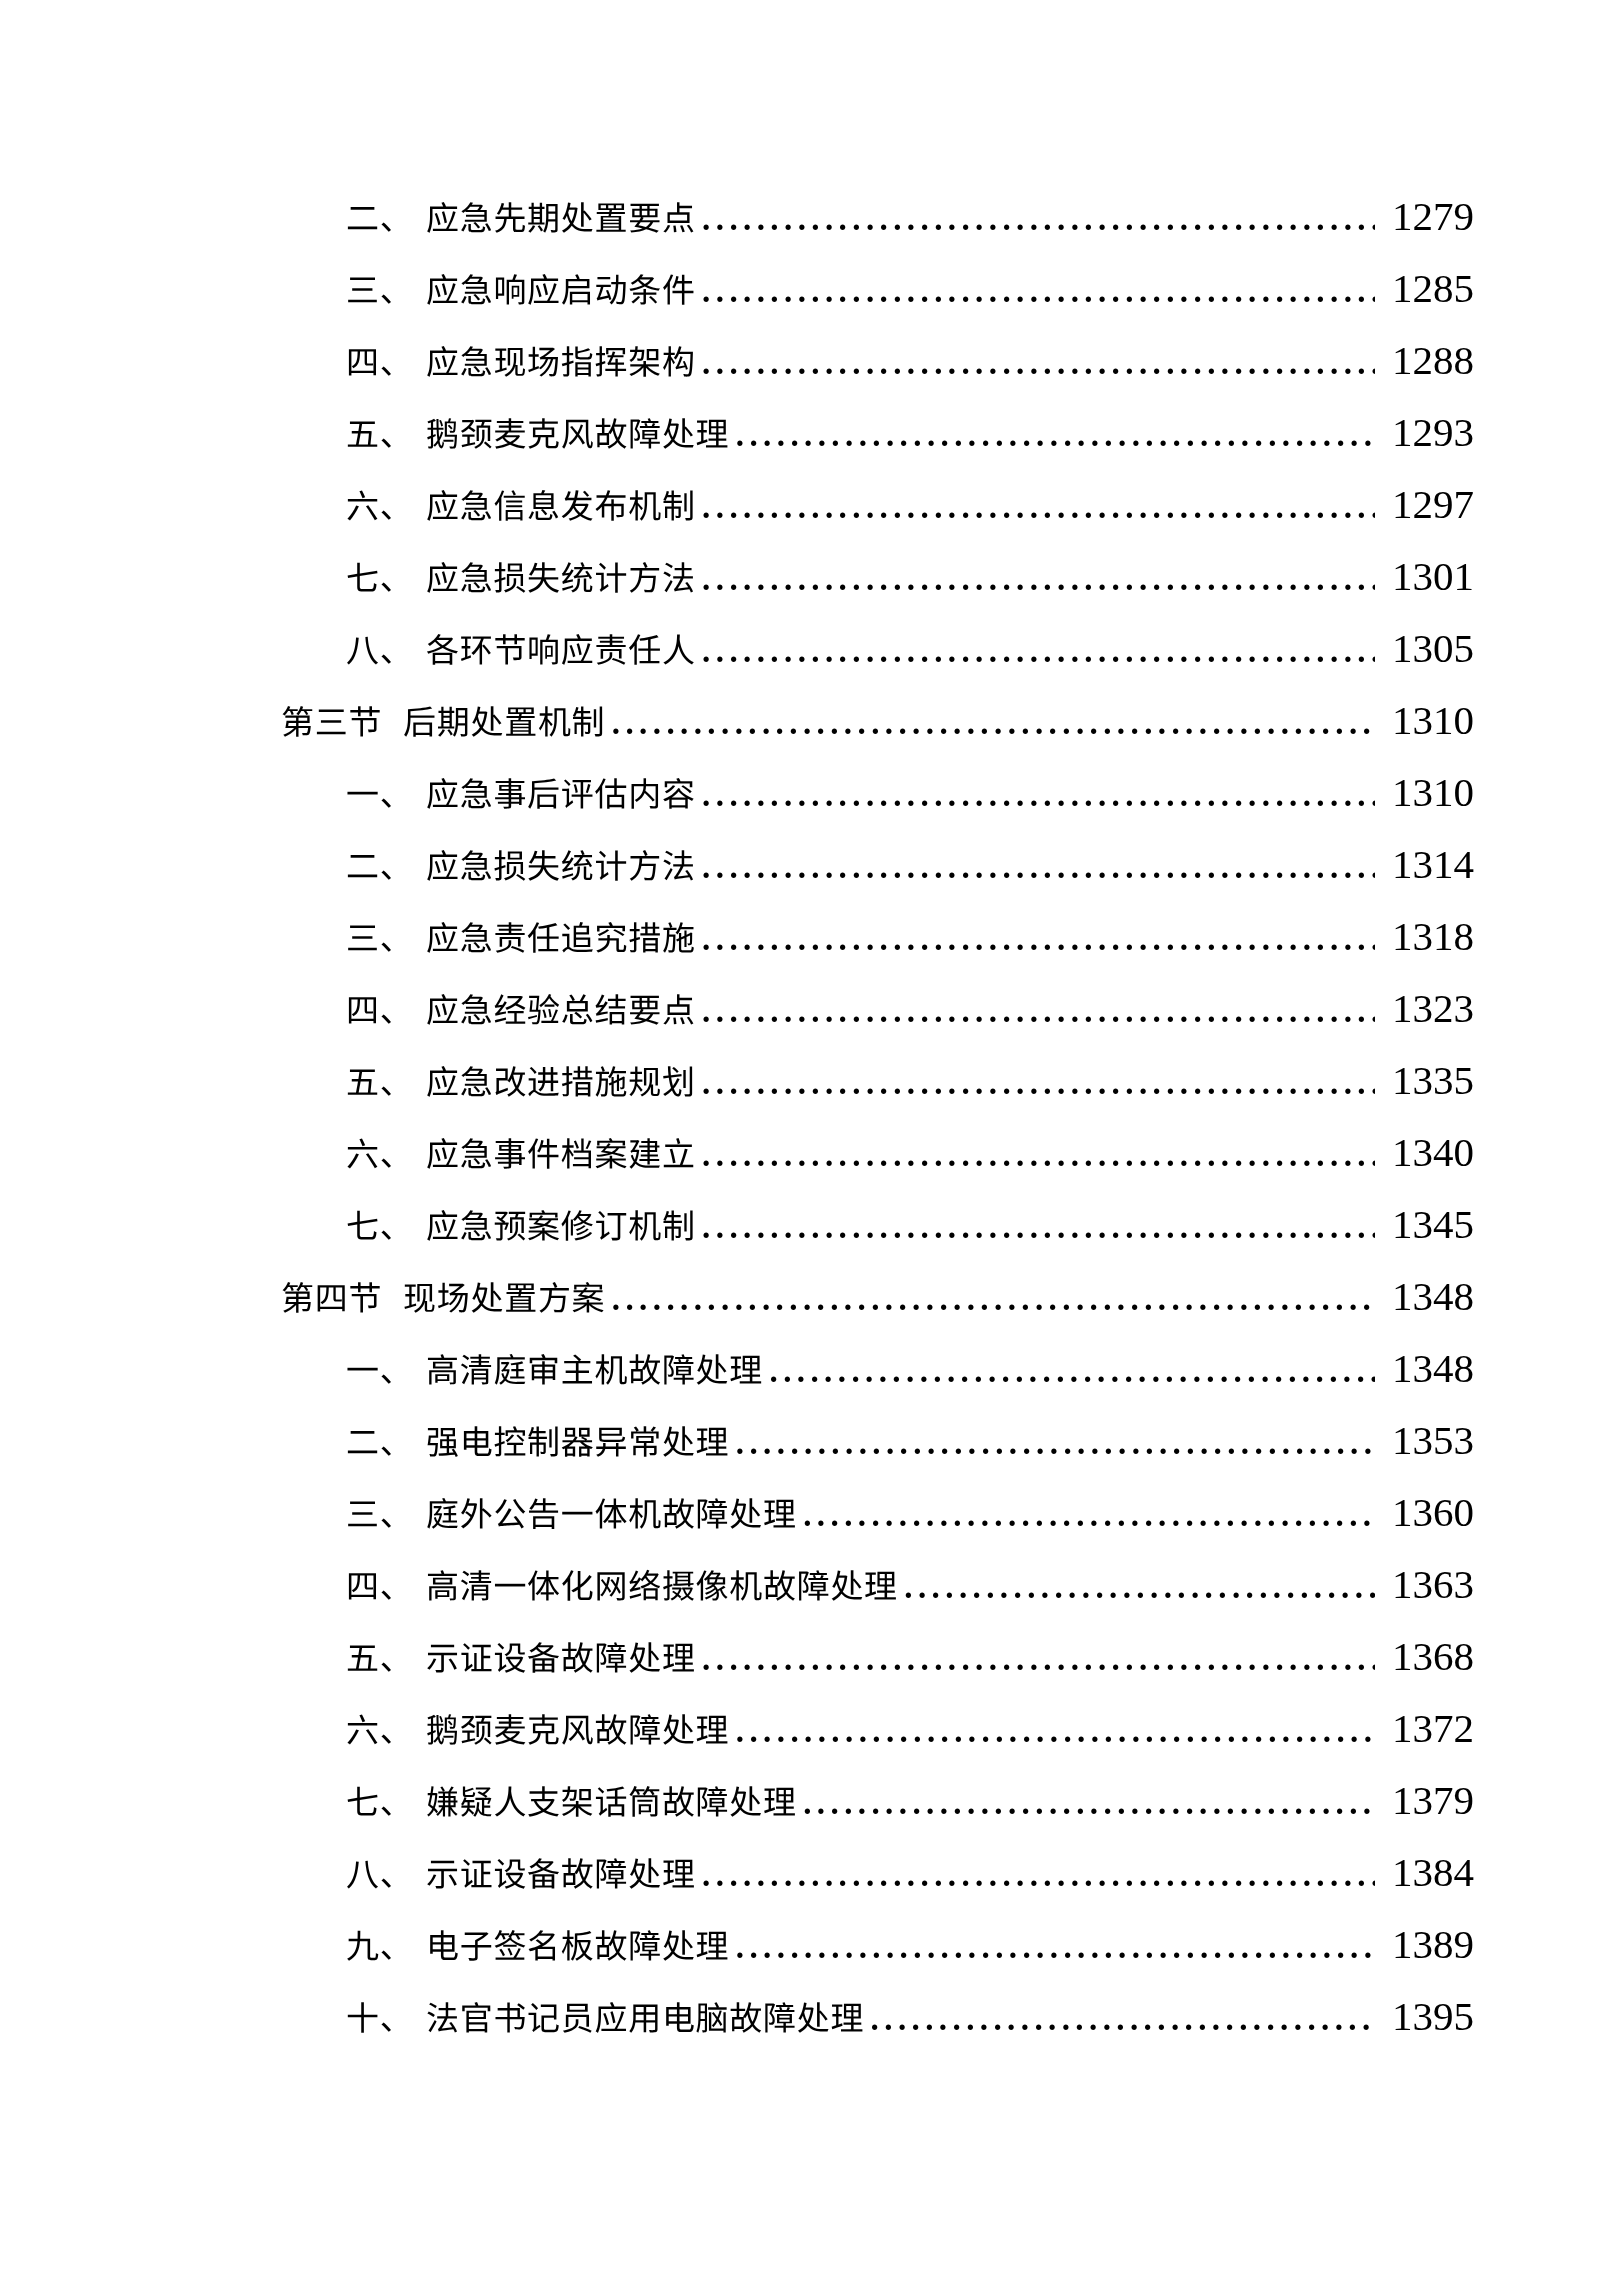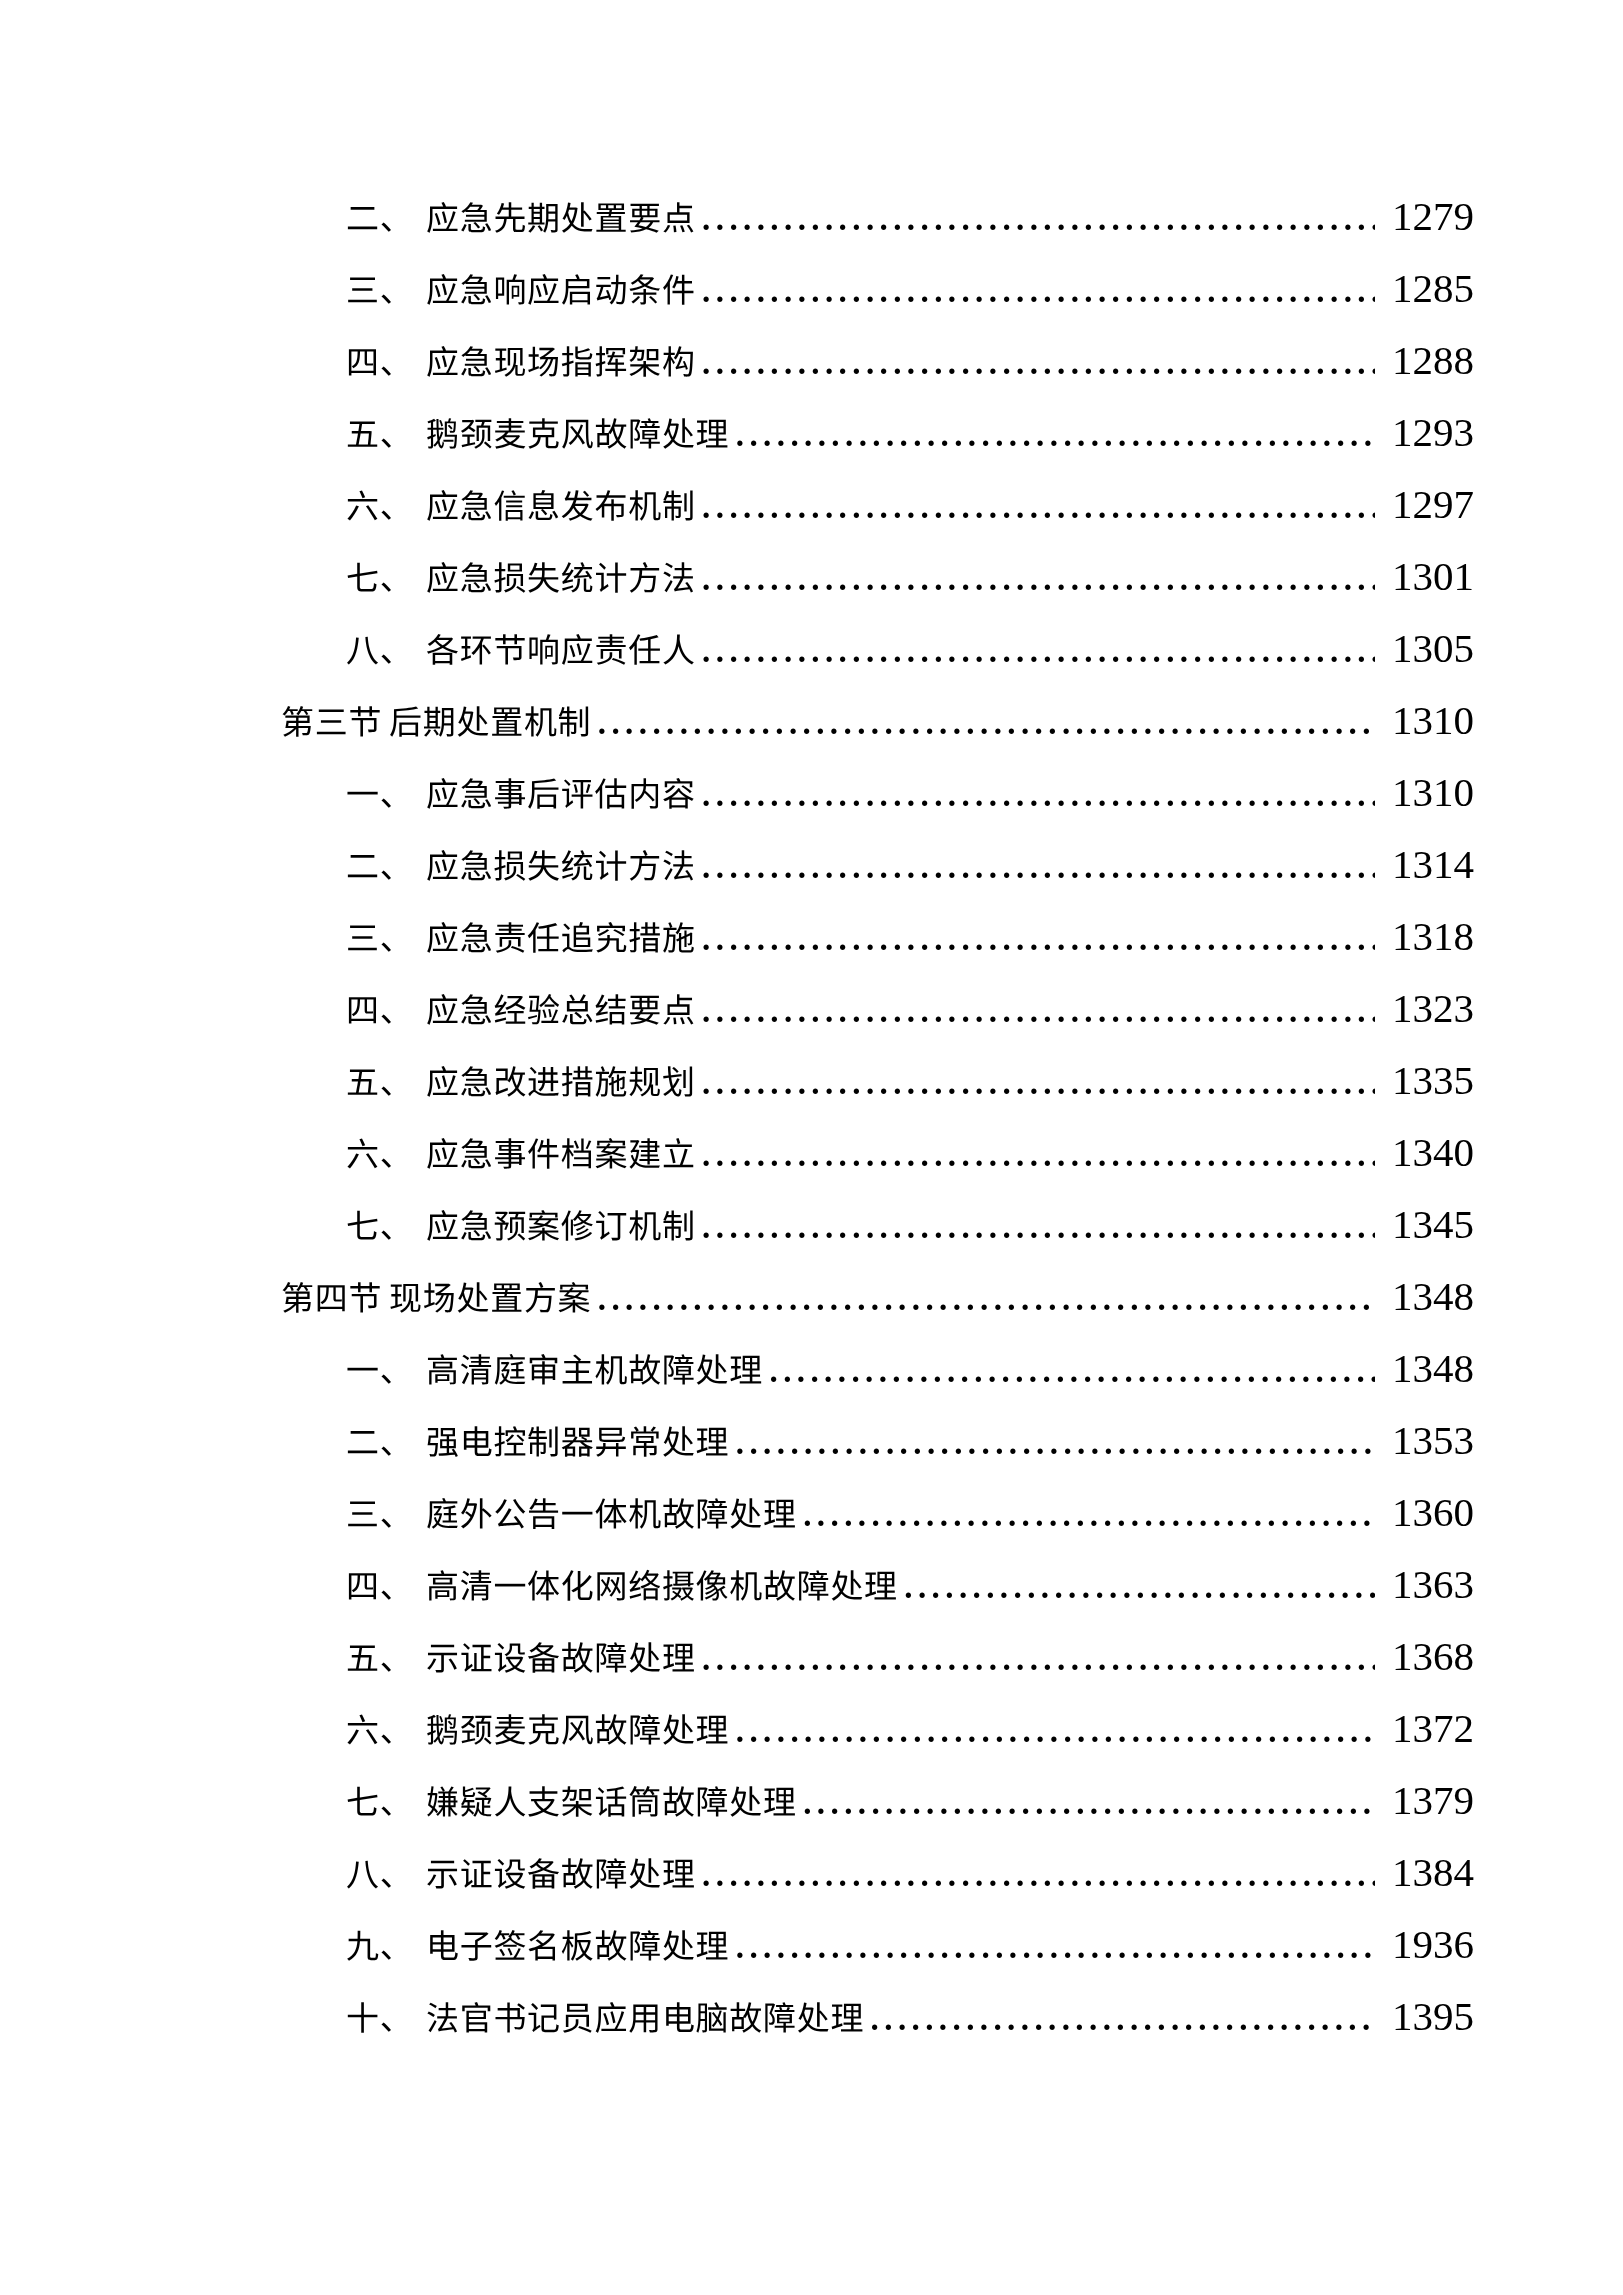--- a/index.html
+++ b/index.html
@@ -44,21 +44,21 @@
     flex: 0 0 auto;
     width: 80px;
     letter-spacing: 0.7px;
   }
   
   .toc-row.level-section {
     padding-left: 281px;
   }
   .toc-row.level-section .toc-num {
     flex: 0 0 auto;
-    margin-right: 7px;
+    margin-right: 21px;
     letter-spacing: 0.7px;
   }
   .toc-title {
     flex: 0 0 auto;
     letter-spacing: 0.7px;
     font-family: Liberation Mono, monospace;
   }
   
   .toc-leader {
     flex: 1 1 auto;
@@ -229,21 +229,21 @@
       <div class="toc-row level-item">
         <span class="toc-num">八、</span>
         <span class="toc-title">示证设备故障处理</span>
         <span class="toc-leader"></span>
         <span class="toc-page-num">1384</span>
       </div>
       <div class="toc-row level-item">
         <span class="toc-num">九、</span>
         <span class="toc-title">电子签名板故障处理</span>
         <span class="toc-leader"></span>
-        <span class="toc-page-num">1936</span>
+        <span class="toc-page-num">1389</span>
       </div>
       <div class="toc-row level-item">
         <span class="toc-num">十、</span>
         <span class="toc-title">法官书记员应用电脑故障处理</span>
         <span class="toc-leader"></span>
         <span class="toc-page-num">1395</span>
       </div>
     </div>
 </div>
 

